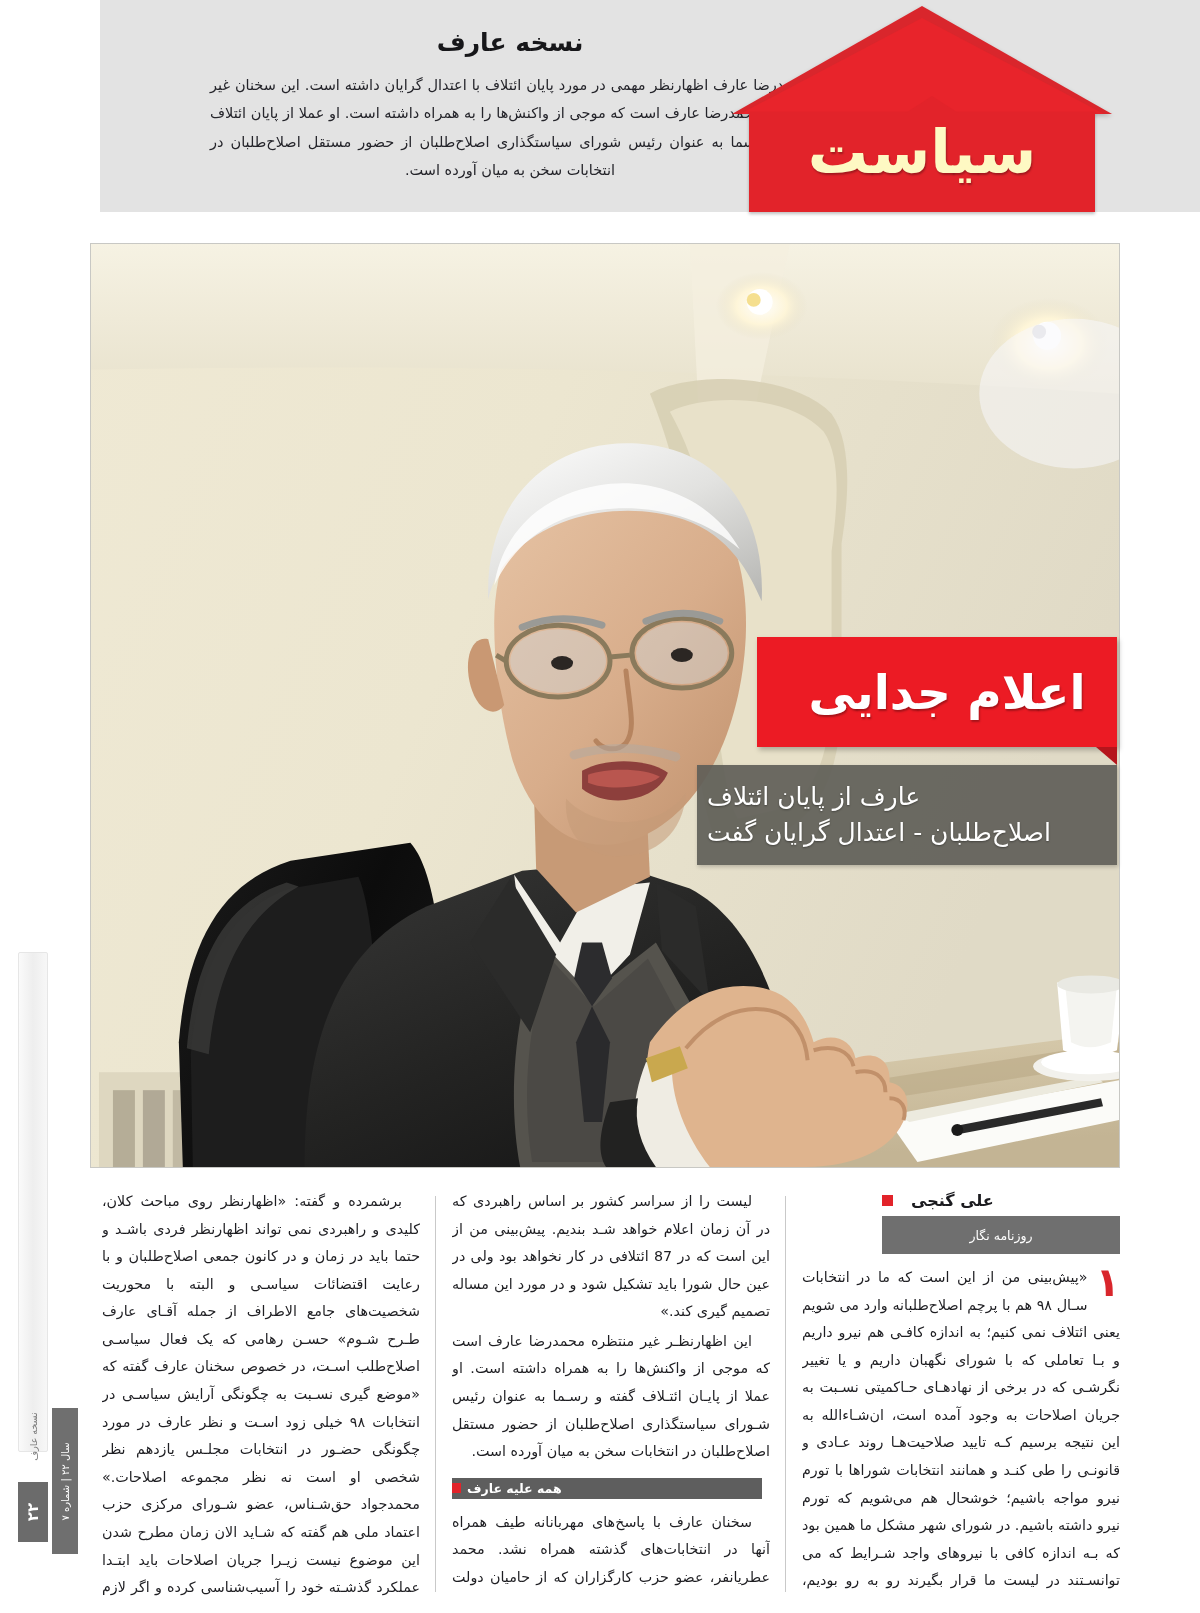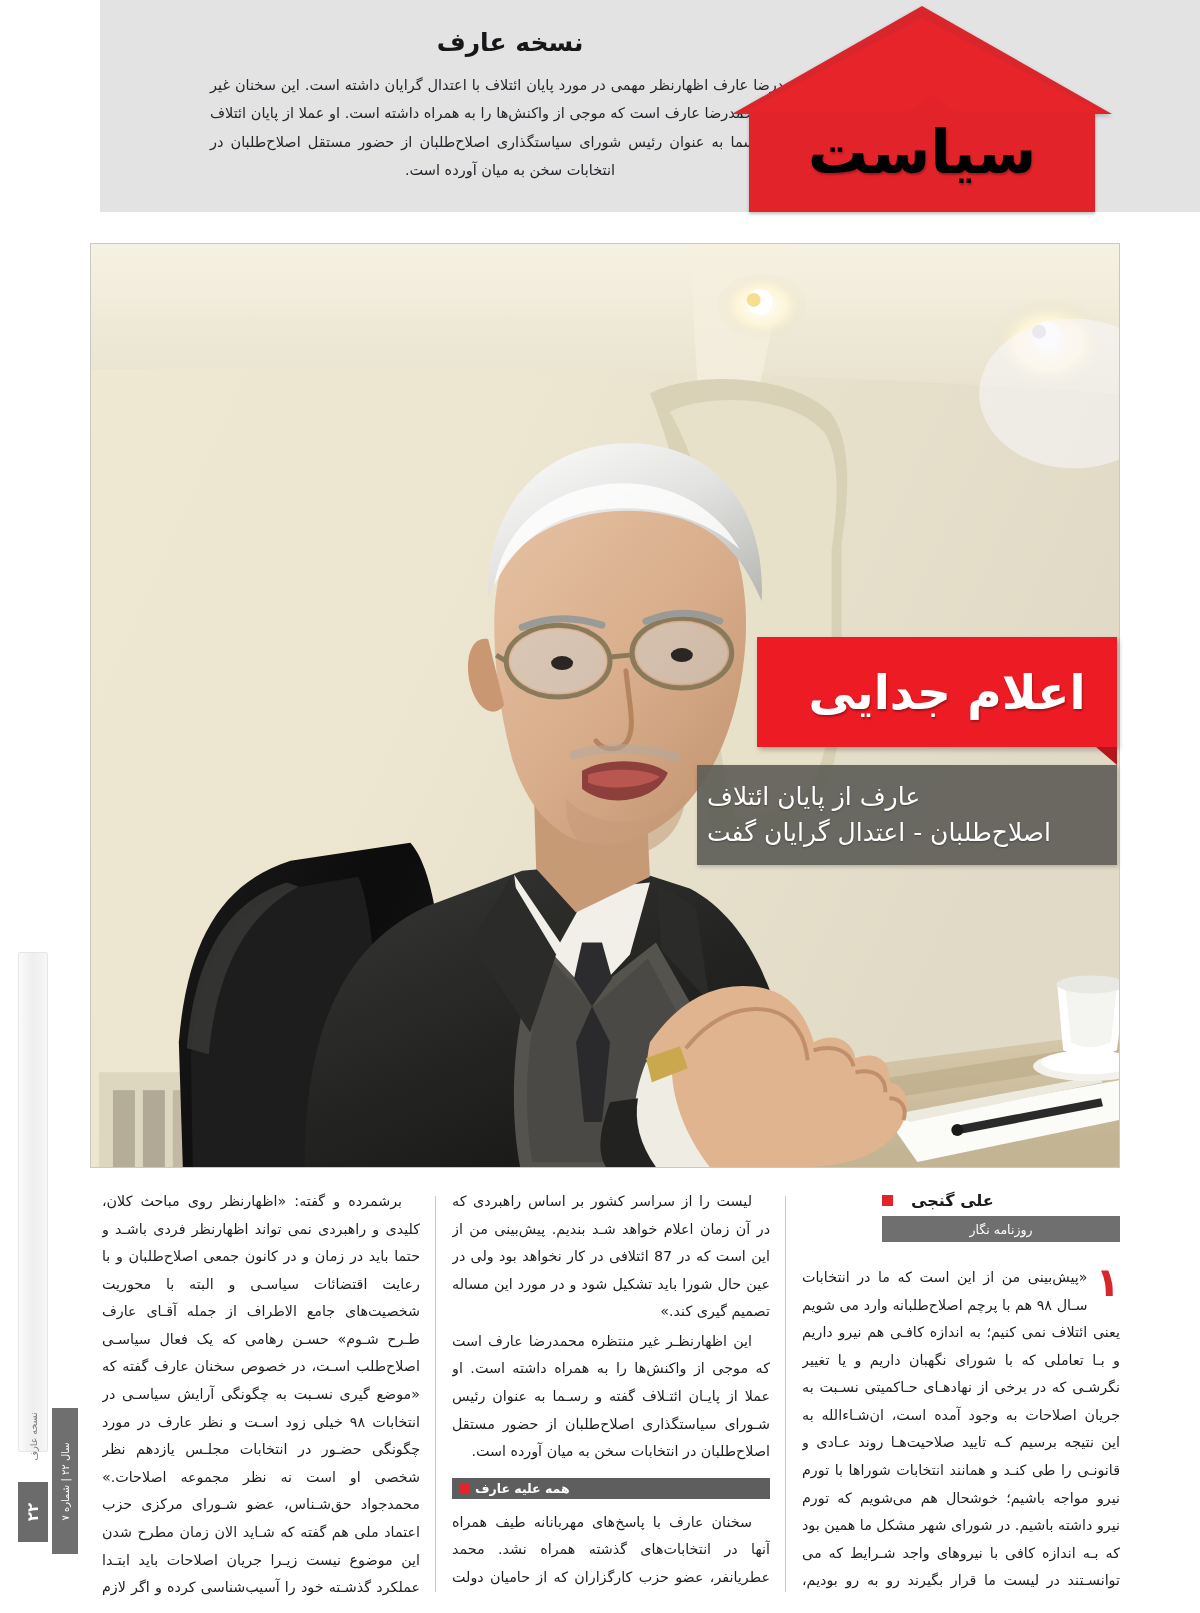--- a/index.html
+++ b/index.html
@@ -110,21 +110,21 @@
   }
 
   .logo-text {
     position: absolute;
     left: 0;
     right: 0;
     top: 10px;
     text-align: center;
     font-size: 60px;
     font-weight: bold;
-    color: #000000;
+    color: #fef9c3;
     line-height: 1;
     letter-spacing: -2px;
     text-shadow: 1px 2px 2px rgba(0,0,0,0.28);
   }
 
   
   .photo-wrap {
     position: absolute;
     left: 90px;
     top: 243px;
@@ -226,21 +226,21 @@
   .byline-name {
     font-size: 16px;
     font-weight: bold;
     color: #1b1b1f;
     letter-spacing: -0.3px;
   }
 
   .byline-role-bar {
     margin-top: 5px;
     width: 100%;
-    height: 26px;
+    height: 38px;
     background: #6f6f6f;
     display: flex;
     align-items: center;
     justify-content: center;
   }
 
   .byline-role-bar span {
     font-size: 12.5px;
     color: #ffffff;
     letter-spacing: 0.5px;
@@ -284,21 +284,21 @@
   .dropcap {
     float: right;
     font-size: 40px;
     font-weight: bold;
     color: #d9262c;
     line-height: 0.82;
     margin: 2px 0 0 8px;
   }
 
   .sub-label {
-    margin: 12px 0 10px 0;
+    margin: 12px 8px 10px 0;
     height: 21px;
     background: #5e5e5e;
     display: flex;
     flex-direction: row-reverse;
     align-items: center;
     justify-content: flex-start;
     padding: 0 7px;
     gap: 6px;
     width: 100%;
   }

